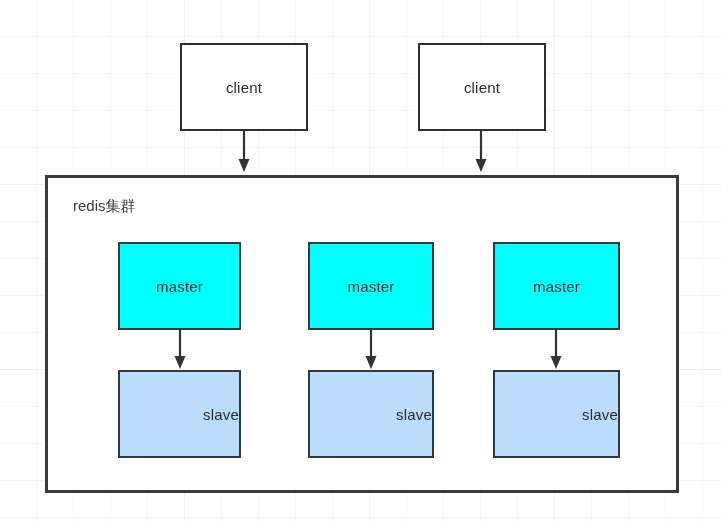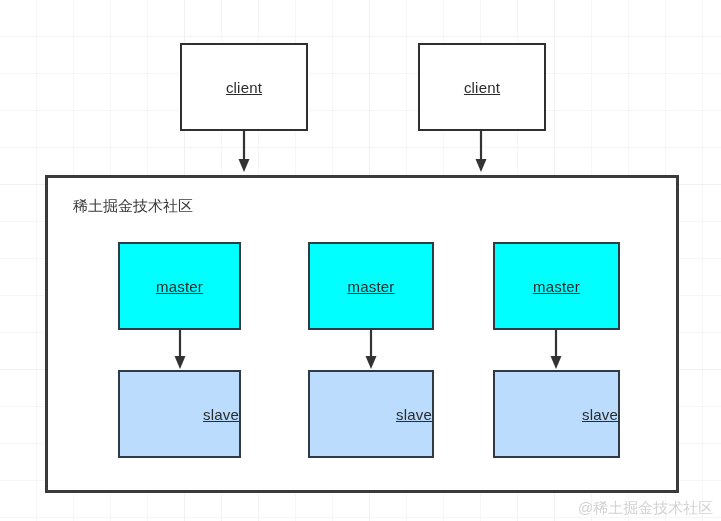--- a/index.html
+++ b/index.html
@@ -31,21 +31,20 @@
     position: absolute;
     box-sizing: border-box;
     border: 2px solid #333333;
     display: flex;
     align-items: center;
     justify-content: center;
     color: #2b2b2b;
     font-size: 15px;
     line-height: 1;
     letter-spacing: 0.2px;
-    text-decoration: underline;
   }
 
   .client-box {
     background: #ffffff;
     border-color: #2f2f2f;
   }
 
   .cluster-box {
     position: absolute;
     box-sizing: border-box;
@@ -85,21 +84,21 @@
     white-space: nowrap;
     user-select: none;
   }
 </style>
 </head>
 <body>
 
 <div id="canvas" style="width: 721px; height: 521px;">
 
   <div class="cluster-box" id="cluster-box" style="left: 45px; top: 175px; width: 634px; height: 318px; border-color: rgb(58, 58, 58);"></div>
-  <div class="cluster-label" id="cluster-label" style="left: 73px; top: 198px;">稀土掘金技术社区</div>
+  <div class="cluster-label" id="cluster-label" style="left: 73px; top: 198px;">redis集群</div>
 
   <div class="node client-box" id="client-0" style="left: 180px; top: 43px; width: 128px; height: 88px;">
     <span>client</span>
   </div>
   <div class="node client-box" id="client-1" style="left: 418px; top: 43px; width: 128px; height: 88px;">
     <span>client</span>
   </div>
 
   <div class="node master-box" id="master-0" style="left: 118px; top: 242px; width: 123px; height: 88px; background: rgb(0, 255, 255);">
     <span>master</span>
@@ -137,15 +136,14 @@
       <g>
         <line x1="371" y1="330" x2="371" y2="358" stroke="#333333" stroke-width="2.2"></line>
         <path d="M 371 369 L 365.5 356 L 376.5 356 Z" fill="#333333"></path>
       </g>
       <g>
         <line x1="556" y1="330" x2="556" y2="358" stroke="#333333" stroke-width="2.2"></line>
         <path d="M 556 369 L 550.5 356 L 561.5 356 Z" fill="#333333"></path>
       </g>
     </svg>
 
-  <div class="watermark" id="watermark" style="left: 578px; top: 500px; color: rgb(211, 211, 211);">@稀土掘金技术社区</div>
 
 </div>
 
 </body></html>

